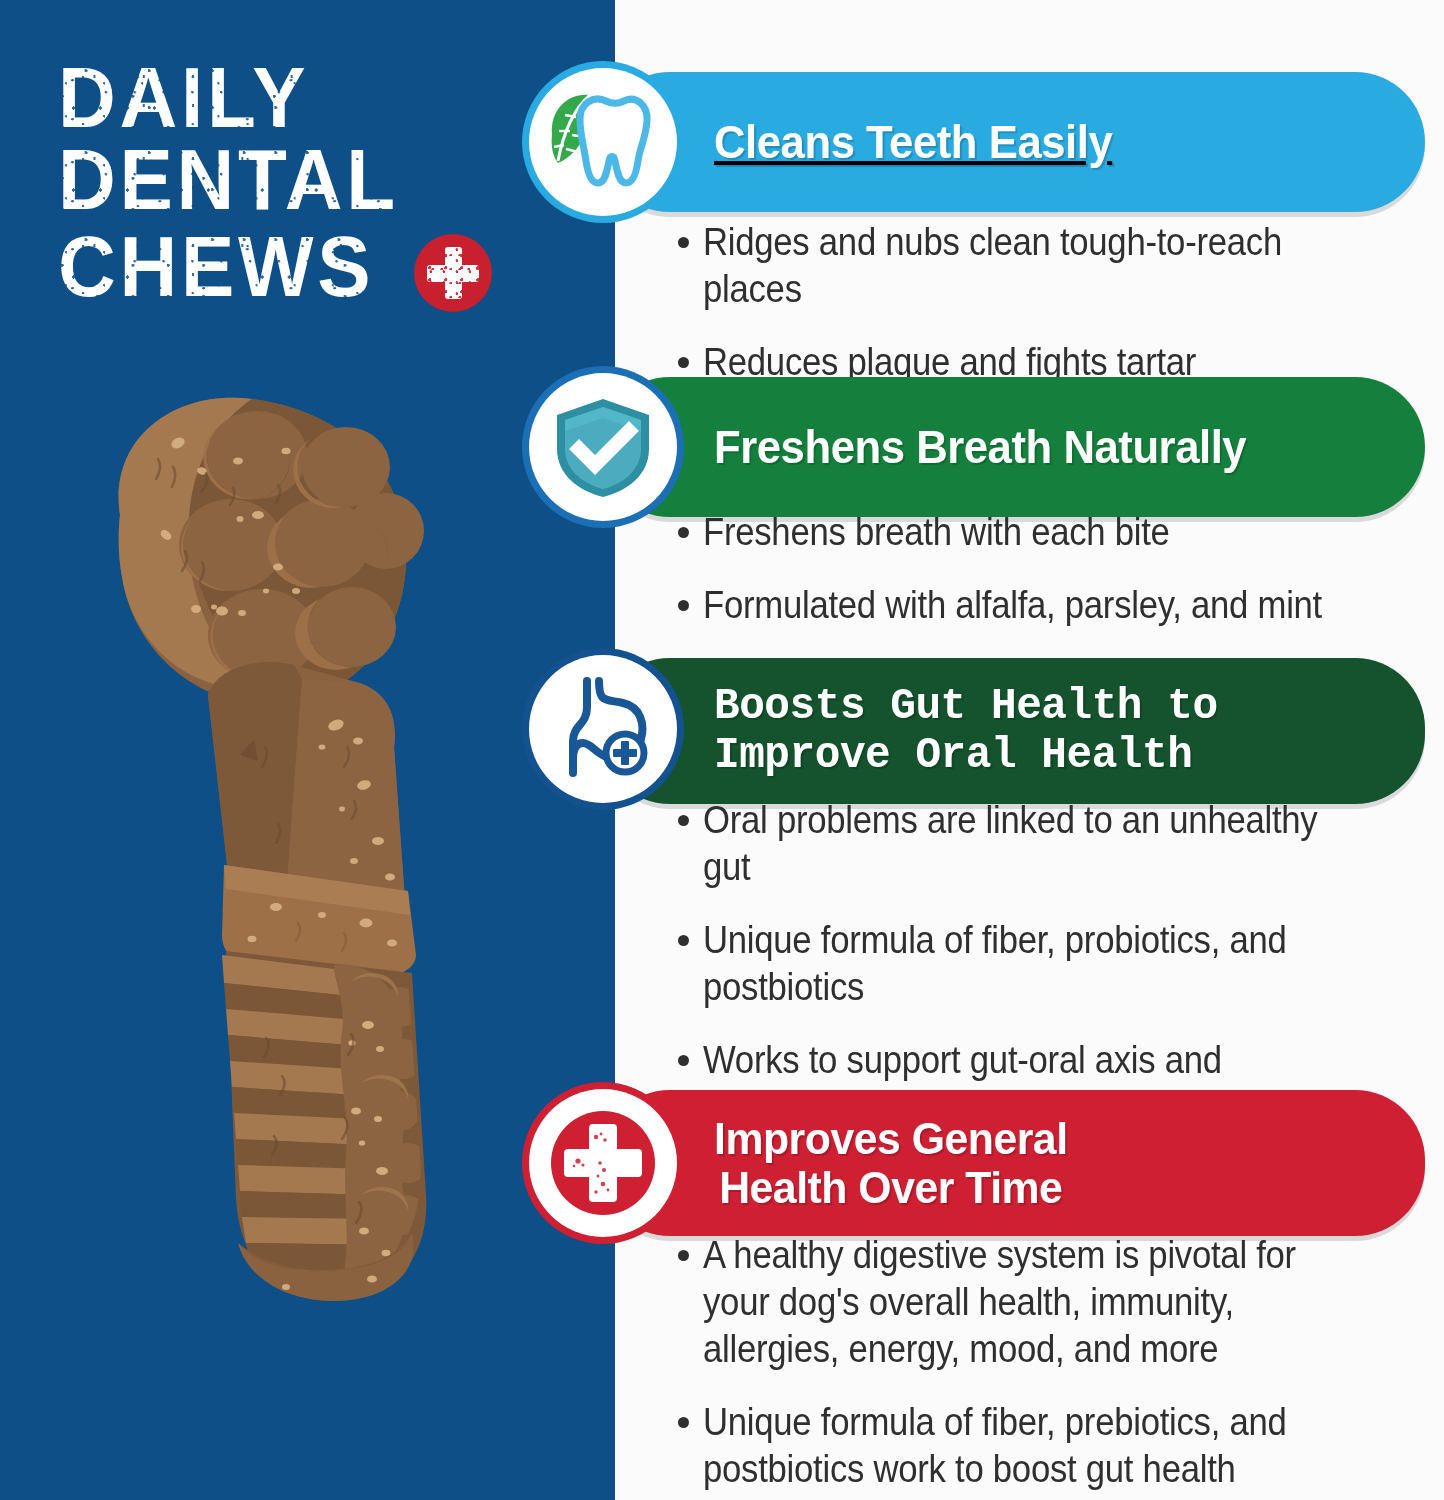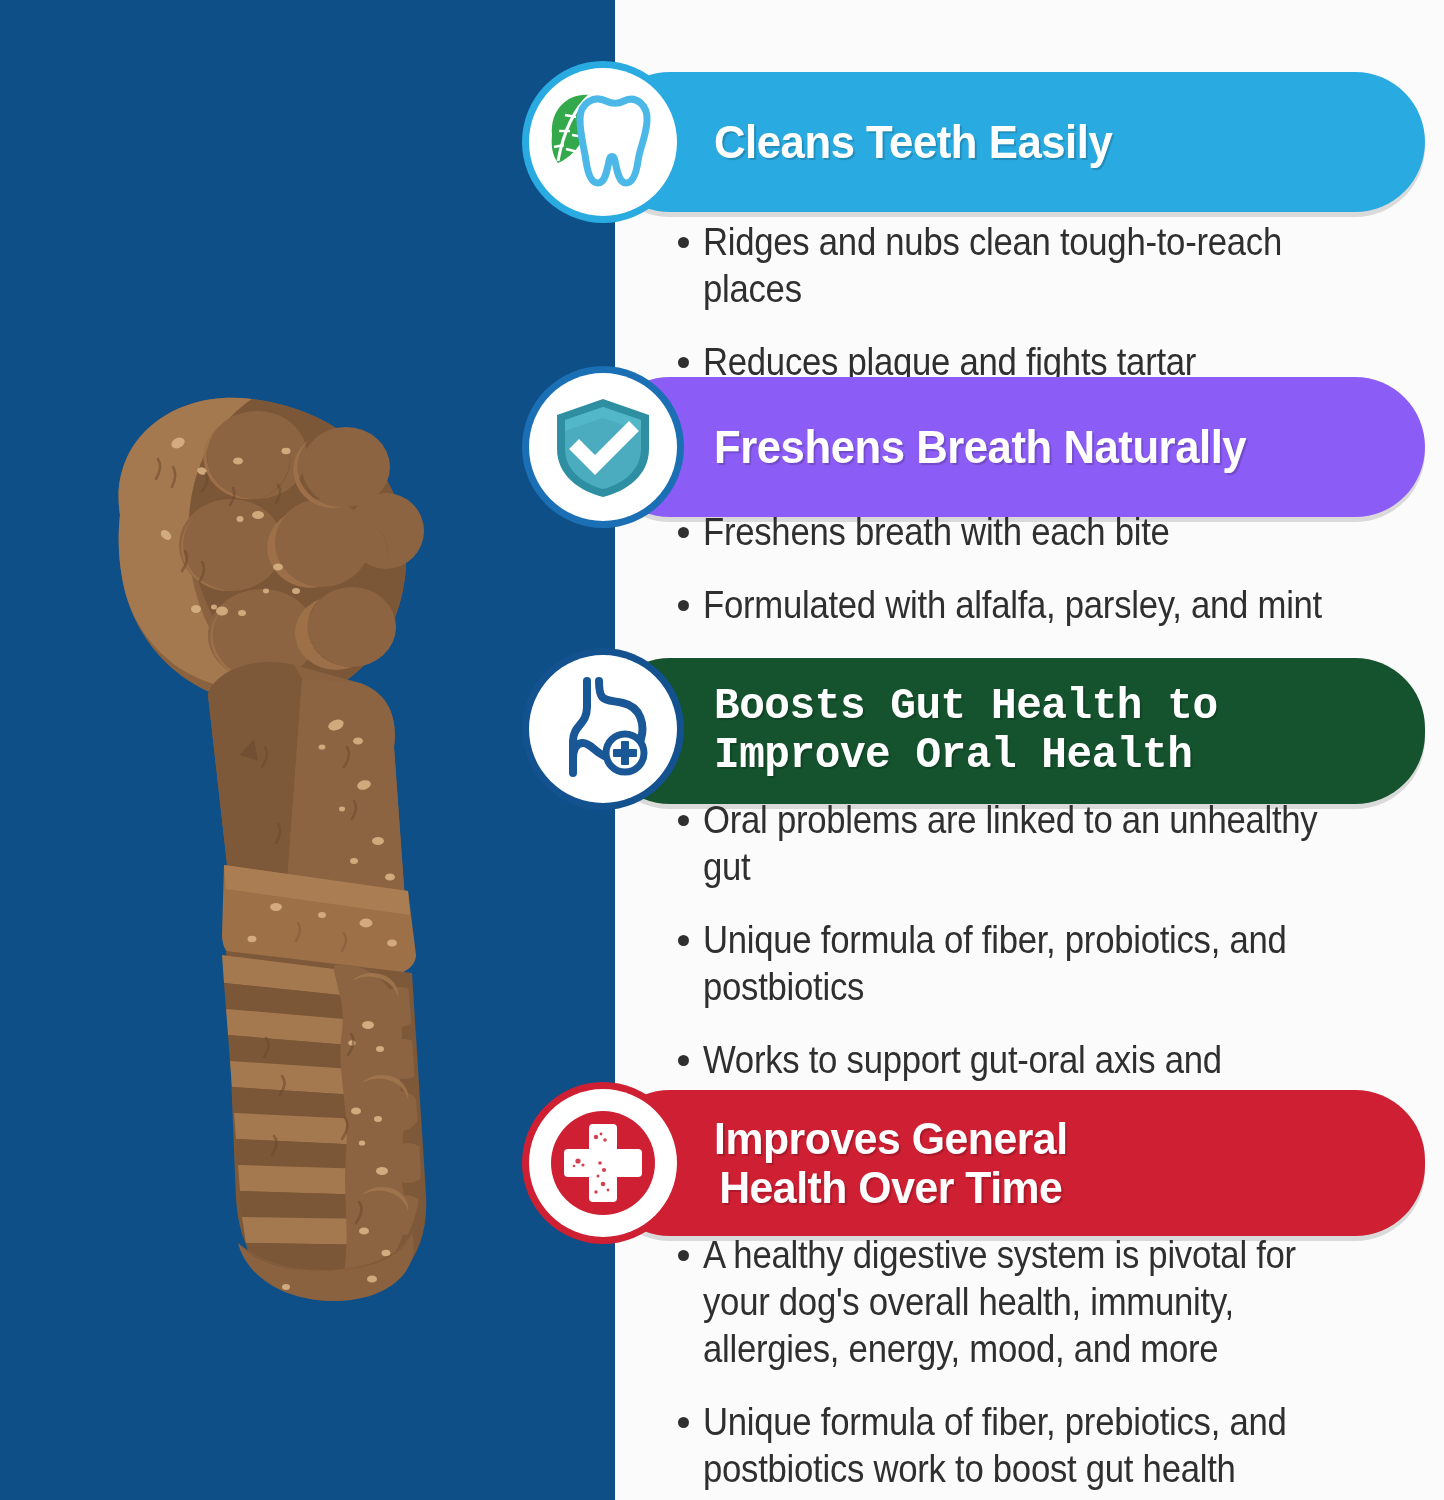--- a/index.html
+++ b/index.html
@@ -115,21 +115,21 @@
     background:#2f2f2f;margin-top:19px;margin-right:14px;
   }
   .bullet .btxt{
     transform:scaleX(0.89);
     transform-origin:left top;
     width:112%;
     letter-spacing:-0.3px;
   }
 
   
-  #sec1 .pill{top:72px;}
+  #sec1 .pill{top:72px;text-decoration:underline;}
   #sec1 .icon-circle{top:68px;}
   #sec1 .bullets{top:218px;}
 
   #sec2 .pill{top:377px;}
   #sec2 .icon-circle{top:373px;}
   #sec2 .bullets{top:508px;}
 
   #sec3 .pill{top:658px;height:146px;}
   #sec3 .icon-circle{top:655px;}
   #sec3 .bullets{top:796px;}
@@ -138,20 +138,31 @@
   #sec4 .icon-circle{top:1089px;}
   #sec4 .bullets{top:1231px;}
 </style>
 </head>
 <body>
 
 <div class="poster">
 
   <div class="left-panel"></div>
 
+  <div class="title-block">
+    <div class="title-line">DAILY</div>
+    <div class="title-line">DENTAL</div>
+    <div class="title-row3">
+      <div class="title-line">CHEWS</div>
+      <div class="title-cross-small">
+        <span class="bar-h"></span>
+        <span class="bar-v"></span>
+      </div>
+    </div>
+  </div>
 
   <div class="chew-wrap">
     <svg viewBox="0 0 440 930" width="440" height="930" xmlns="http://www.w3.org/2000/svg">
       <defs>
         <clipPath id="headClip">
           <path d="M62,95 C40,30 100,-8 165,2 C240,14 290,60 296,130 C302,202 268,262 214,282
                    C150,306 88,272 68,210 C54,168 56,128 62,95 Z"></path>
         </clipPath>
         <clipPath id="bodyClip">
           <path d="M118,300 C124,275 168,258 206,268 L268,286 C296,296 306,320 302,350
@@ -374,21 +385,21 @@
           <span class="btxt">Ridges and nubs clean tough-to-reach places</span>
         </div>
         <div class="bullet">
           <span class="dot"></span>
           <span class="btxt">Reduces plaque and fights tartar</span>
         </div>
       </div>
     </div>
 
     <div class="section" id="sec2">
-      <div class="pill" style="background:#8b5cf6;">
+      <div class="pill" style="background:#15803d;">
         <div class="pill-text">Freshens Breath Naturally</div>
       </div>
       <div class="icon-circle" style="box-shadow:0 0 0 7px #1B6FB5, 0 5px 0 rgba(0,0,0,.12);">
         <svg width="112" height="112" viewBox="0 0 112 112">
           <path d="M56,8 L102,24 L102,58 C102,84 80,100 56,106 C32,100 10,84 10,58 L10,24 Z" fill="#2e8fa3"></path>
           <path d="M56,16 L94,29 L94,58 C94,79 76,93 56,98 C36,93 18,79 18,58 L18,29 Z" fill="#4aacbe"></path>
           <path d="M56,16 L94,29 L94,40 L56,27 L18,40 L18,29 Z" fill="#55bccd" opacity=".7"></path>
           <path d="M32,58 L48,74 L82,40" stroke="#ffffff" stroke-width="14" fill="none" stroke-linecap="square" stroke-linejoin="miter"></path>
         </svg>
       </div>

